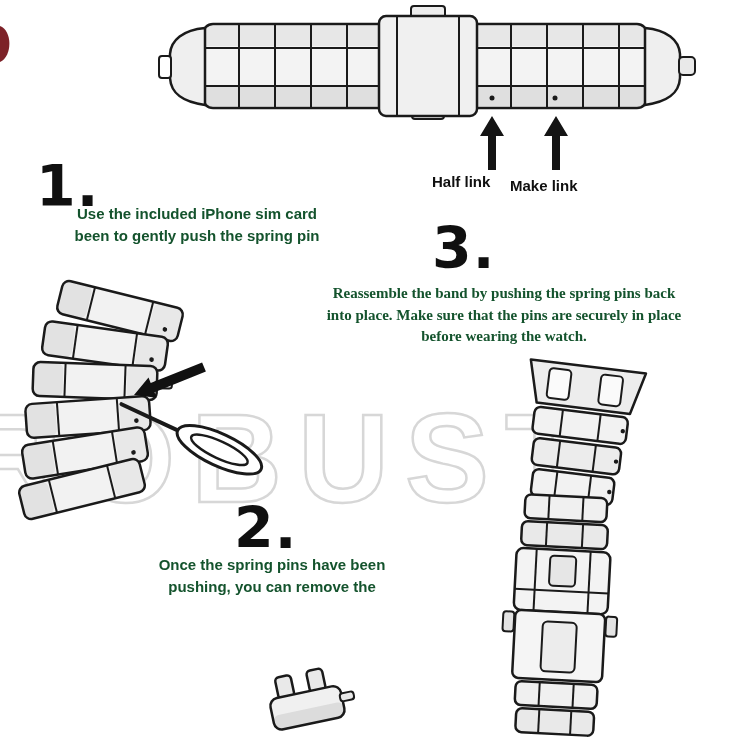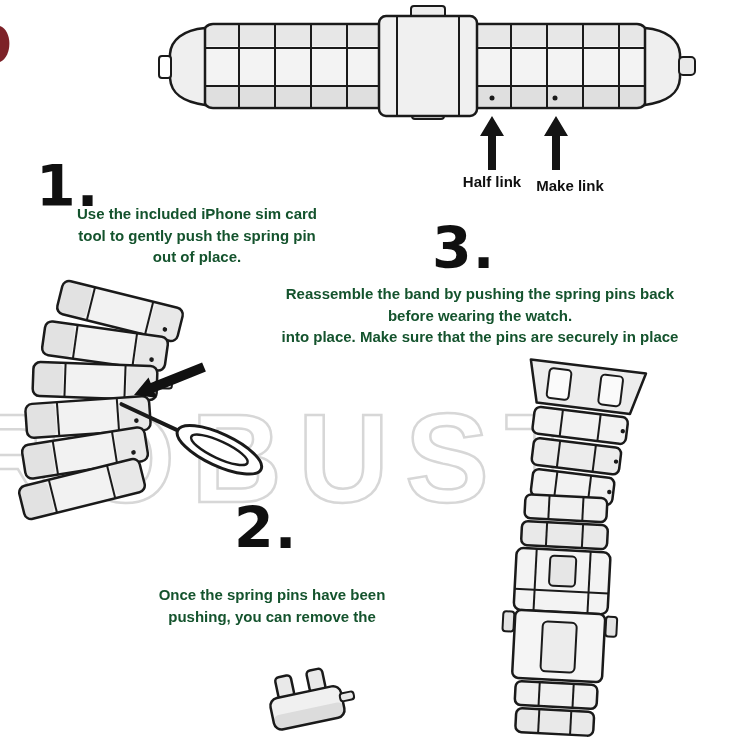--- a/index.html
+++ b/index.html
@@ -19,25 +19,25 @@
     position:absolute; z-index:3; font-family:"DejaVu Sans", sans-serif;
     font-weight:800; font-size:57px; line-height:1; color:#101010; letter-spacing:1px;
   }
   .step-text {
     position:absolute; z-index:3; font-weight:bold; font-size:15px;
     line-height:21.5px; text-align:center; color:#14532d;
   }
   .step-text div { white-space:nowrap; }
   .band-label {
     position:absolute; z-index:3; font-weight:bold; font-size:15px;
-    color:#101010; text-align:center; width:120px;
+    color:#101010; text-align:left; width:120px;
   }
   .t1 { left:52px;  top:203px; width:290px; }
-  .t2 { left:142px; top:584px; width:260px; }
-  .t3 { left:260px; top:283px; width:440px; }
+  .t2 { left:142px; top:554px; width:260px; }
+  .t3 { left:284px; top:283px; width:440px;font-family:Liberation Serif, serif; }
   .n1 { left:36px;  top:158px; }
   .n2 { left:234px; top:500px; }
   .n3 { left:432px; top:220px; }
   .half-label { left:432px; top:173px; }
   .full-label { left:510px; top:177px; }
 </style>
 </head>
 <body>
 
 <div class="page">
@@ -95,22 +95,21 @@
     <polygon points="32,2 44,22 36,22 36,56 28,56 28,22 20,22" fill="#141414"></polygon>
     <polygon points="96,2 108,22 100,22 100,56 92,56 92,22 84,22" fill="#141414"></polygon>
   </svg>
 
   <div class="band-label half-label">Half link</div>
   <div class="band-label full-label">Make link</div>
 
   <div class="step-number n1">1.</div>
   <div class="step-text t1">
     <div>Use the included iPhone sim card</div>
-    <div>tool to gently push the spring pin</div>
-    <div>out of place.</div>
+    <div>been to gently push the spring pin</div>
   </div>
 
   <svg class="illu" style="left:2px; top:283px;" width="262" height="255" viewBox="0 0 262 255">
 
     <g transform="translate(118,28) rotate(14)">
       <rect x="-62" y="-17" width="124" height="34" rx="7" fill="#f2f2f2"></rect>
       <rect x="-62" y="-17" width="30" height="34" rx="7" fill="#e2e2e2"></rect>
       <rect x="32" y="-17" width="30" height="34" rx="7" fill="#e8e8e8"></rect>
       <rect x="-62" y="-17" width="124" height="34" rx="7" fill="none" stroke="#1a1a1a" stroke-width="2.5"></rect>
       <line x1="-30" y1="-17" x2="-30" y2="17" stroke="#1a1a1a" stroke-width="2"></line>
@@ -167,22 +166,22 @@
     <g transform="translate(192,155) rotate(25)">
       <line x1="-18" y1="0" x2="-80" y2="0" stroke="#1a1a1a" stroke-width="4" stroke-linecap="round"></line>
       <ellipse cx="28" cy="0" rx="46" ry="16" fill="#ffffff" stroke="#1a1a1a" stroke-width="3"></ellipse>
       <ellipse cx="28" cy="0" rx="31" ry="8.5" fill="none" stroke="#1a1a1a" stroke-width="2.5"></ellipse>
     </g>
   </svg>
 
   <div class="step-number n3">3.</div>
   <div class="step-text t3">
     <div>Reassemble the band by pushing the spring pins back</div>
+    <div>into place. Make sure that the pins are securely in place</div>
     <div>before wearing the watch.</div>
-    <div>into place. Make sure that the pins are securely in place</div>
   </div>
 
   <svg class="illu" style="left:498px; top:360px;" width="165" height="150" viewBox="0 0 165 150">
     <g transform="rotate(7 82 75)">
       <path d="M24,6 L140,6 L129,48 L35,48 Z" fill="#ededed" stroke="#1a1a1a" stroke-width="2.5" stroke-linejoin="round"></path>
       <rect x="44" y="12" width="22" height="30" rx="4" fill="#fafafa" stroke="#1a1a1a" stroke-width="2"></rect>
       <rect x="96" y="12" width="22" height="30" rx="4" fill="#fafafa" stroke="#1a1a1a" stroke-width="2"></rect>
       <rect x="34" y="52" width="94" height="27" rx="6" fill="#f2f2f2" stroke="#1a1a1a" stroke-width="2.5"></rect>
       <line x1="62" y1="52" x2="62" y2="79" stroke="#1a1a1a" stroke-width="2"></line>
       <line x1="100" y1="52" x2="100" y2="79" stroke="#1a1a1a" stroke-width="2"></line>

